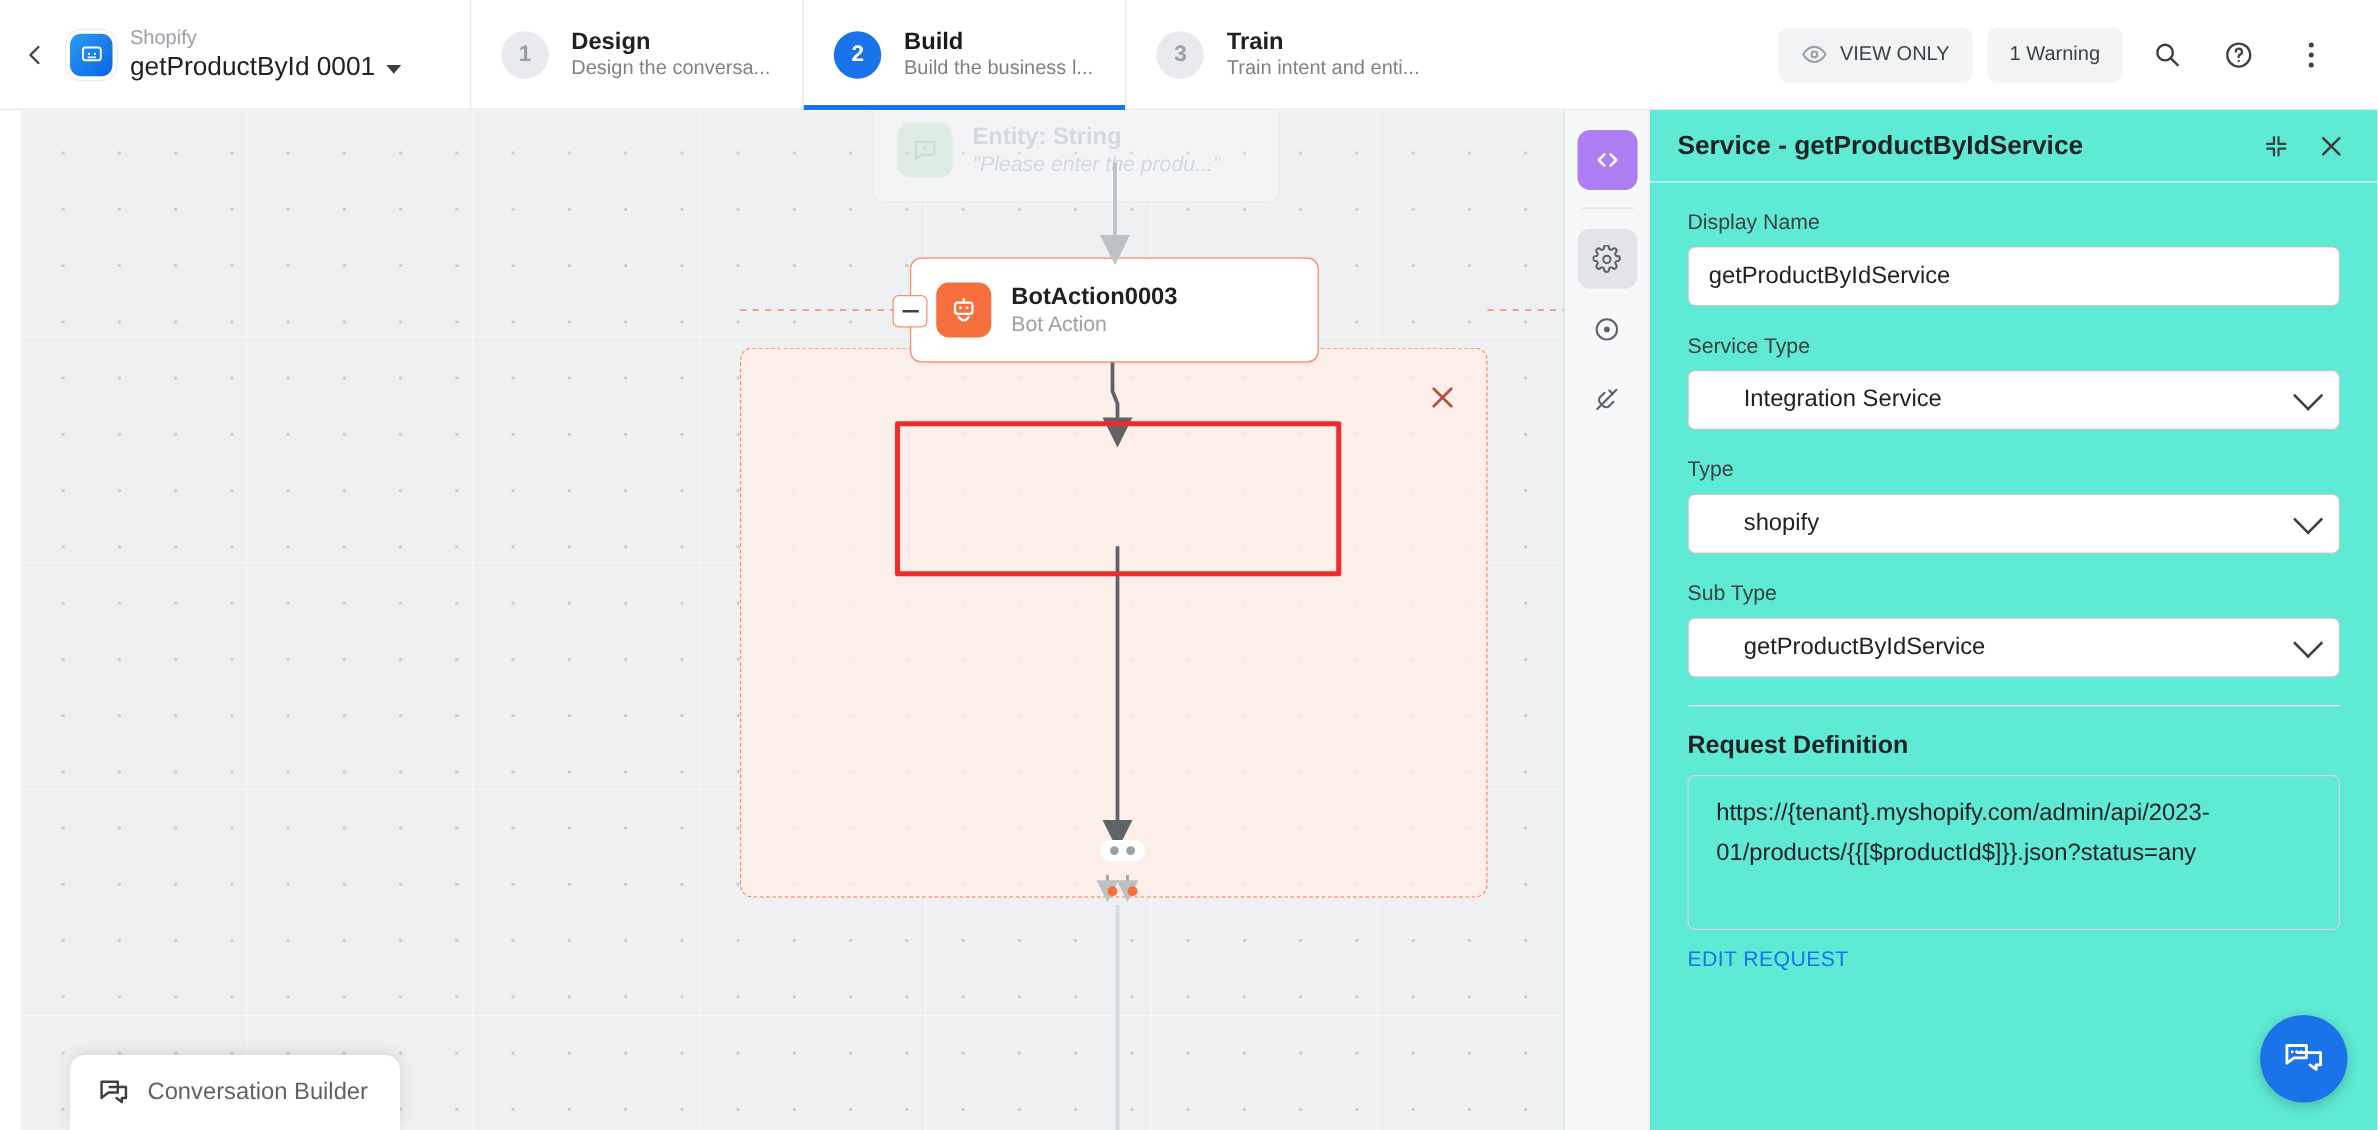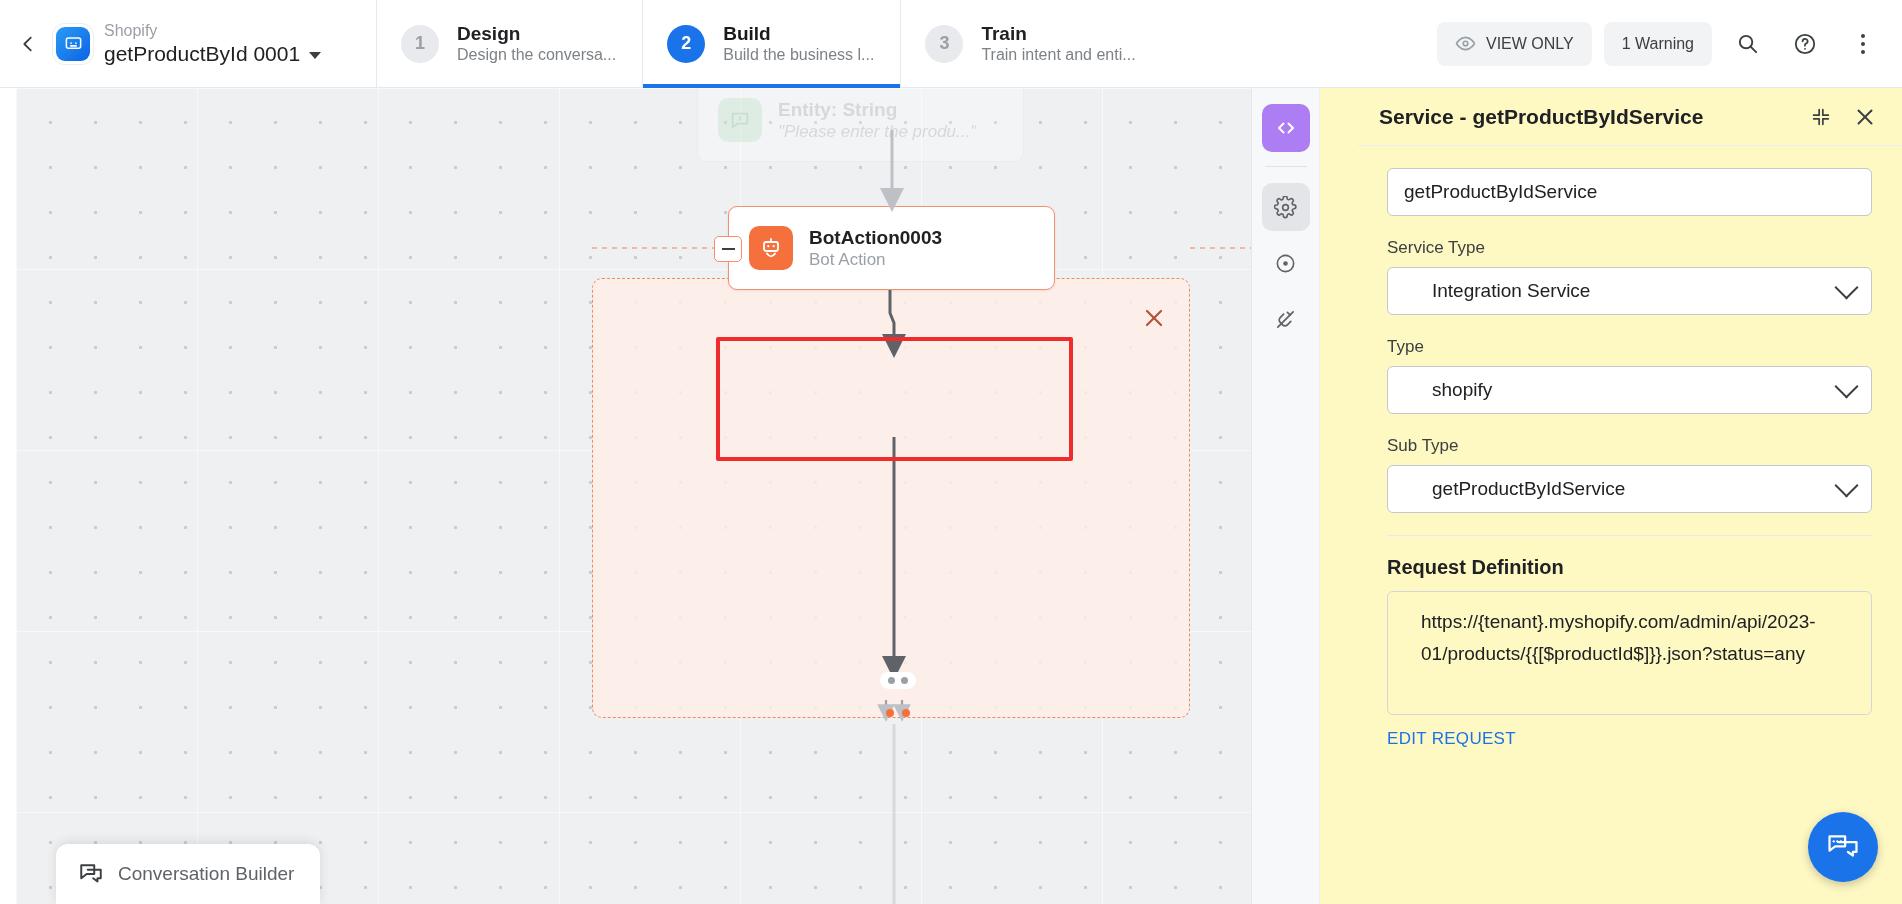--- a/index.html
+++ b/index.html
@@ -58,21 +58,21 @@
   .tab-texts { display: flex; flex-direction: column; gap: 0; }
   .tab-title { font-size: 19px; font-weight: bold; color: #202124; line-height: 23px; }
   .tab.active .tab-title { color: #1a1a1a; }
   .tab-sub { font-size: 16px; color: #7d8287; line-height: 20px; white-space: nowrap; }
   .tab.active::after {
     content: ""; position: absolute; left: 0; right: 0; bottom: -1px;
     height: 4px; background: #1a73e8;
   }
   .topbar-spacer { flex: 1; }
   .topbar-right {
-    display: flex; align-items: center; gap: 12px; padding-right: 16px;
+    display: flex; align-items: center; gap: 12px; padding-right: 30px;
   }
   .pill {
     height: 44px; border-radius: 8px; background: #f1f3f4;
     display: flex; align-items: center; gap: 10px;
     padding: 0 18px; font-size: 16px; color: #3c4043; cursor: pointer;
     white-space: nowrap;
   }
   .icon-btn {
     width: 46px; height: 46px; border-radius: 50%;
     display: flex; align-items: center; justify-content: center;
@@ -173,23 +173,22 @@
     background: #fff; border-radius: 12px 12px 0 0;
     box-shadow: 0 -2px 12px rgba(0,0,0,.10);
     display: flex; align-items: center; gap: 14px; padding: 0 26px 0 22px;
     cursor: pointer; z-index: 30;
   }
   .dock-label { font-size: 19px; color: #5f6368; white-space: nowrap; }
 
   
   .panel {
     position: absolute; top: 88px; right: 0; width: 651px; height: 816px;
-    background: #fef9c3; display: flex; z-index: 35;
+    background: #5eead4; display: flex; z-index: 35;
     border-left: 1px solid #e6e8eb;
-    gap: 37px;
   }
   .rail {
     width: 68px; background: #f7f8fa; border-right: 1px solid #eceef1;
     display: flex; flex-direction: column; align-items: center;
     padding-top: 16px; gap: 8px; flex: none;
   }
   .rail-btn {
     width: 48px; height: 48px; border-radius: 10px;
     display: flex; align-items: center; justify-content: center;
     cursor: pointer; color: #5f6368;
@@ -221,21 +220,21 @@
   .control.select { justify-content: space-between; cursor: pointer; padding-left: 44px; }
   .chev {
     width: 17px; height: 17px; border-right: 2px solid #3c4043;
     border-bottom: 2px solid #3c4043; transform: rotate(45deg);
     margin-top: -8px; flex: none;
   }
   .divider { height: 1px; background: #e6e8eb; margin: 4px 0 20px; }
   .section-title { font-size: 20px; font-weight: bold; color: #202124; margin-bottom: 12px; }
   .req-box {
     border: 1px solid #d4d7da; border-radius: 6px;
-    padding: 14px 33px; min-height: 124px;
+    padding: 14px 22px; min-height: 124px;
     font-size: 19px; color: #202124; line-height: 32px; word-break: break-word;
   }
   .edit-link {
     display: inline-block; margin-top: 14px; font-size: 17px;
     color: #1a73e8; letter-spacing: .3px; cursor: pointer;
   }
 
   .chat-fab {
     position: absolute; right: 24px; bottom: 22px;
     width: 70px; height: 70px; border-radius: 50%; background: #1a73e8;
@@ -472,20 +471,21 @@
           <svg width="24" height="24" viewBox="0 0 24 24" fill="none" stroke="currentColor" stroke-width="2" stroke-linecap="round">
             <line x1="5.5" y1="5.5" x2="18.5" y2="18.5"></line>
               <line x1="18.5" y1="5.5" x2="5.5" y2="18.5"></line>
           </svg>
         </div>
       </div>
 
       <div class="panel-scroll">
 
         <div class="field">
+          <div class="field-label">Display Name</div>
           <div class="control">getProductByIdService</div>
         </div>
 
         <div class="field">
           <div class="field-label">Service Type</div>
           <div class="control select">
             <span>Integration Service</span>
             <span class="chev"></span>
           </div>
         </div>

